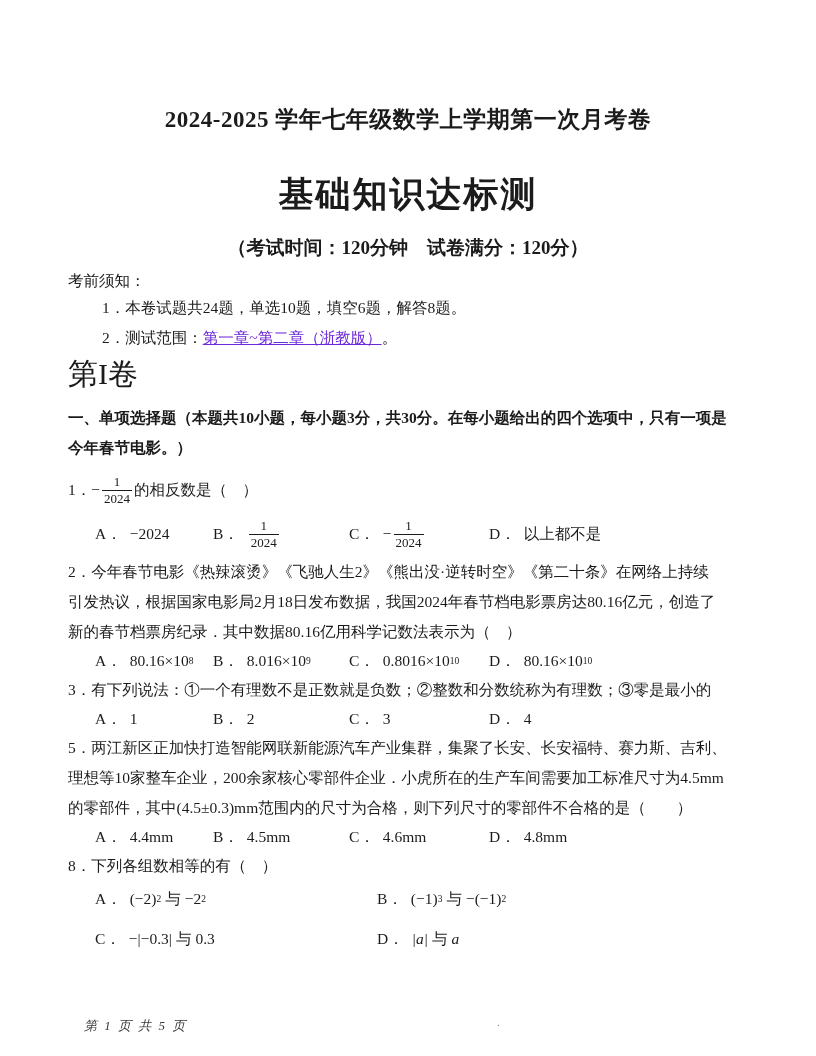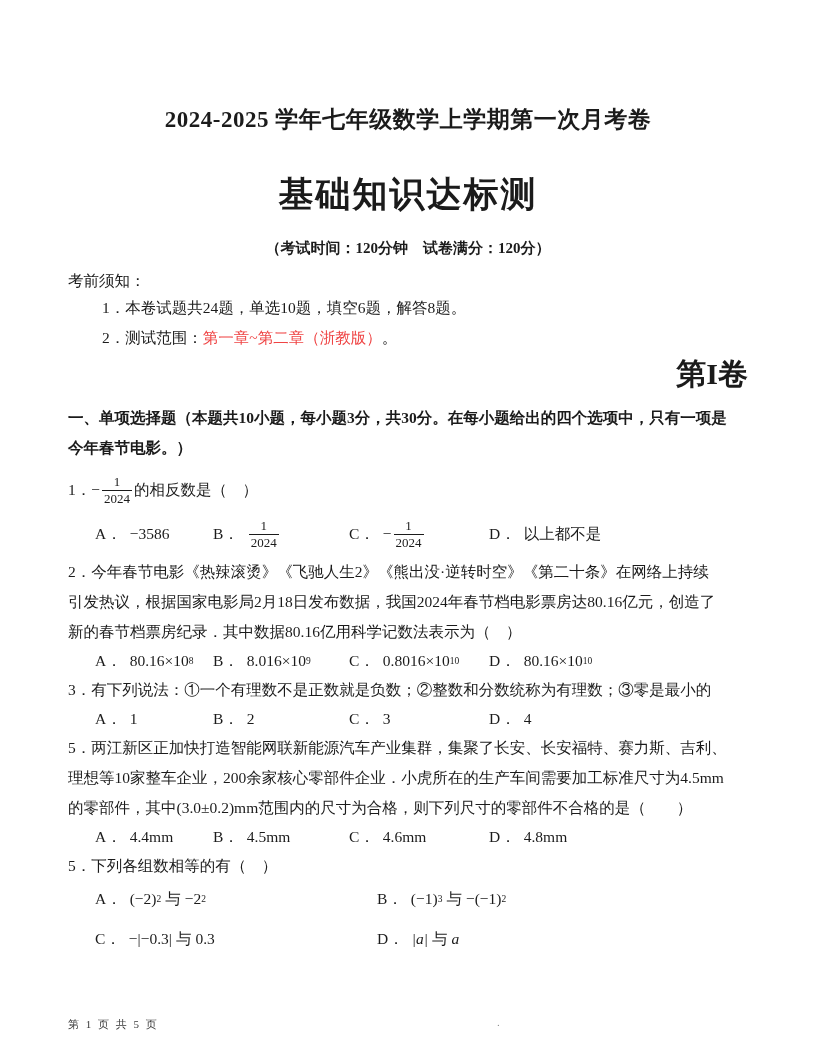--- a/index.html
+++ b/index.html
@@ -26,38 +26,38 @@
     text-align:center;
     font-size:35px;
     font-weight:700;
     line-height:42px;
     margin-top:40px;
     font-family:"Liberation Sans","DejaVu Sans",sans-serif;
     letter-spacing:2px;
   }
   .exam-meta{
     text-align:center;
-    font-size:15px;
+    font-size:19px;
     font-weight:700;
     margin-top:24px;
     line-height:18px;
   }
   .notice-heading{
     margin-top:12px;
     line-height:24px;
   }
   .notice-item{
     margin-left:34px;
     line-height:30px;
   }
-  .hl{color:#ef4444;}
+  .hl{color:#6d28d9;text-decoration:underline;}
   .volume-title{
-    text-align:right;
+    text-align:left;
     font-size:30px;
-    font-weight:700;
+    font-weight:400;
     line-height:42px;
   }
   .part-intro{
     margin-top:8px;
     line-height:30px;
     font-weight:700;
   }
   .q-stem{line-height:30px;}
   .q1-line{
     display:flex;
@@ -94,25 +94,26 @@
     display:grid;
     grid-template-columns:282px auto;
     row-gap:8px;
     margin-top:2px;
   }
   .q5-opt{display:flex;align-items:center;line-height:32px;white-space:nowrap;}
   .var{font-style:italic;}
   .mid-space{margin:0 4px;}
   .footer{
     position:absolute;
-    left:68px;
+    left:84px;
     top:1001px;
-    font-size:11px;
+    font-size:13px;
     letter-spacing:2px;
     color:#3a3a3a;
+    font-style:italic;
   }
   .stray-dot{
     position:absolute;
     left:497px;
     top:1000px;
     font-size:11px;
     color:#8a8a8a;
   }
   .sp{white-space:pre;}
 </style>
@@ -147,21 +148,21 @@
     <span class="sp">−</span>
     <span class="frac">
       <span class="fnum">1</span>
       <span class="fden">2024</span>
     </span>
     <span>的相反数是（　）</span>
   </div>
   <div class="opt-row tall">
     <span class="opt">
       <span class="opt-label">A．</span>
-      <span>−3586</span>
+      <span>−2024</span>
     </span>
     <span class="opt">
       <span class="opt-label">B．</span>
       <span class="frac">
         <span class="fnum">1</span>
         <span class="fden">2024</span>
       </span>
     </span>
     <span class="opt">
       <span class="opt-label">C．</span>
@@ -224,21 +225,21 @@
     <span class="opt">
       <span class="opt-label">D．</span>
       <span>4</span>
     </span>
   </div>
 
   <div class="q-stem">
     <div>5．两江新区正加快打造智能网联新能源汽车产业集群，集聚了长安、长安福特、赛力斯、吉利、</div>
     <div>理想等10家整车企业，200余家核心零部件企业．小虎所在的生产车间需要加工标准尺寸为4.5mm</div>
     <div>
-      <span>的零部件，其中</span><span>(3.0±0.2)</span><span>mm范围内的尺寸为合格，则下列尺寸的零部件不合格的是（　　）</span>
+      <span>的零部件，其中</span><span>(4.5±0.3)</span><span>mm范围内的尺寸为合格，则下列尺寸的零部件不合格的是（　　）</span>
     </div>
   </div>
   <div class="opt-row">
     <span class="opt">
       <span class="opt-label">A．</span>
       <span>4.4mm</span>
     </span>
     <span class="opt">
       <span class="opt-label">B．</span>
       <span>4.5mm</span>
@@ -246,21 +247,21 @@
     <span class="opt">
       <span class="opt-label">C．</span>
       <span>4.6mm</span>
     </span>
     <span class="opt">
       <span class="opt-label">D．</span>
       <span>4.8mm</span>
     </span>
   </div>
 
-  <div class="q-stem">5．下列各组数相等的有（　）</div>
+  <div class="q-stem">8．下列各组数相等的有（　）</div>
   <div class="q5-grid">
     <span class="q5-opt">
       <span class="opt-label">A．</span>
       <span>(−2)</span>
         <sup class="pow">2</sup>
       <span class="mid-space">与</span>
       <span>−2</span>
         <sup class="pow">2</sup>
     </span>
     <span class="q5-opt">

